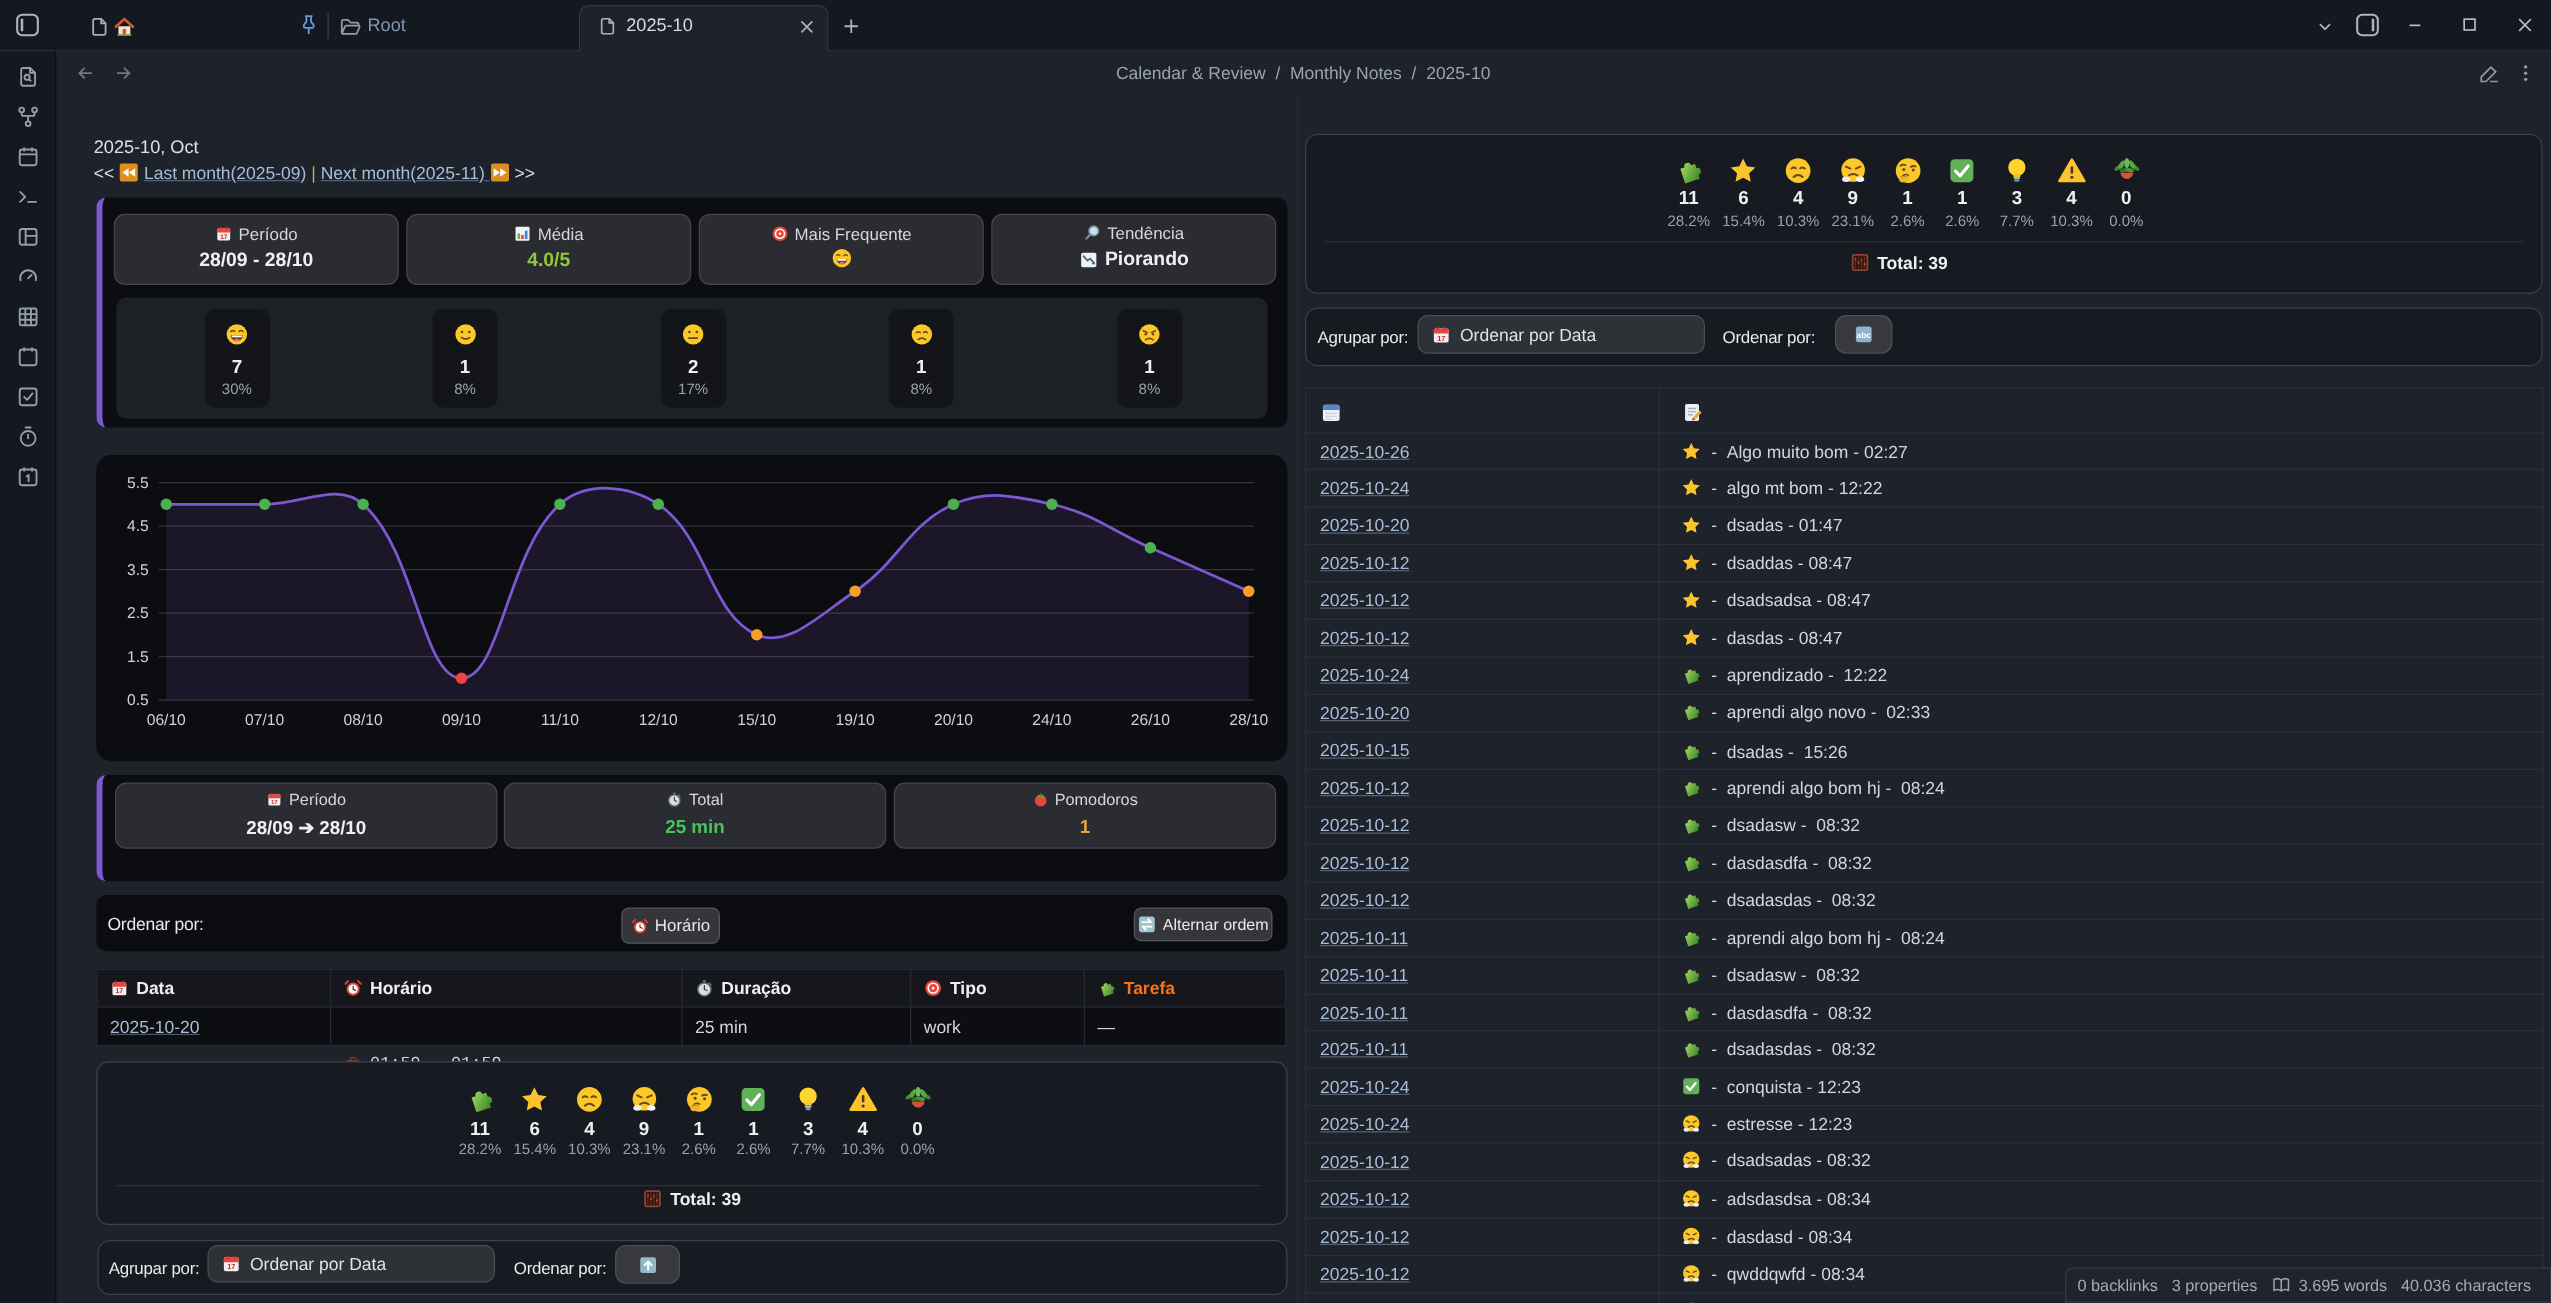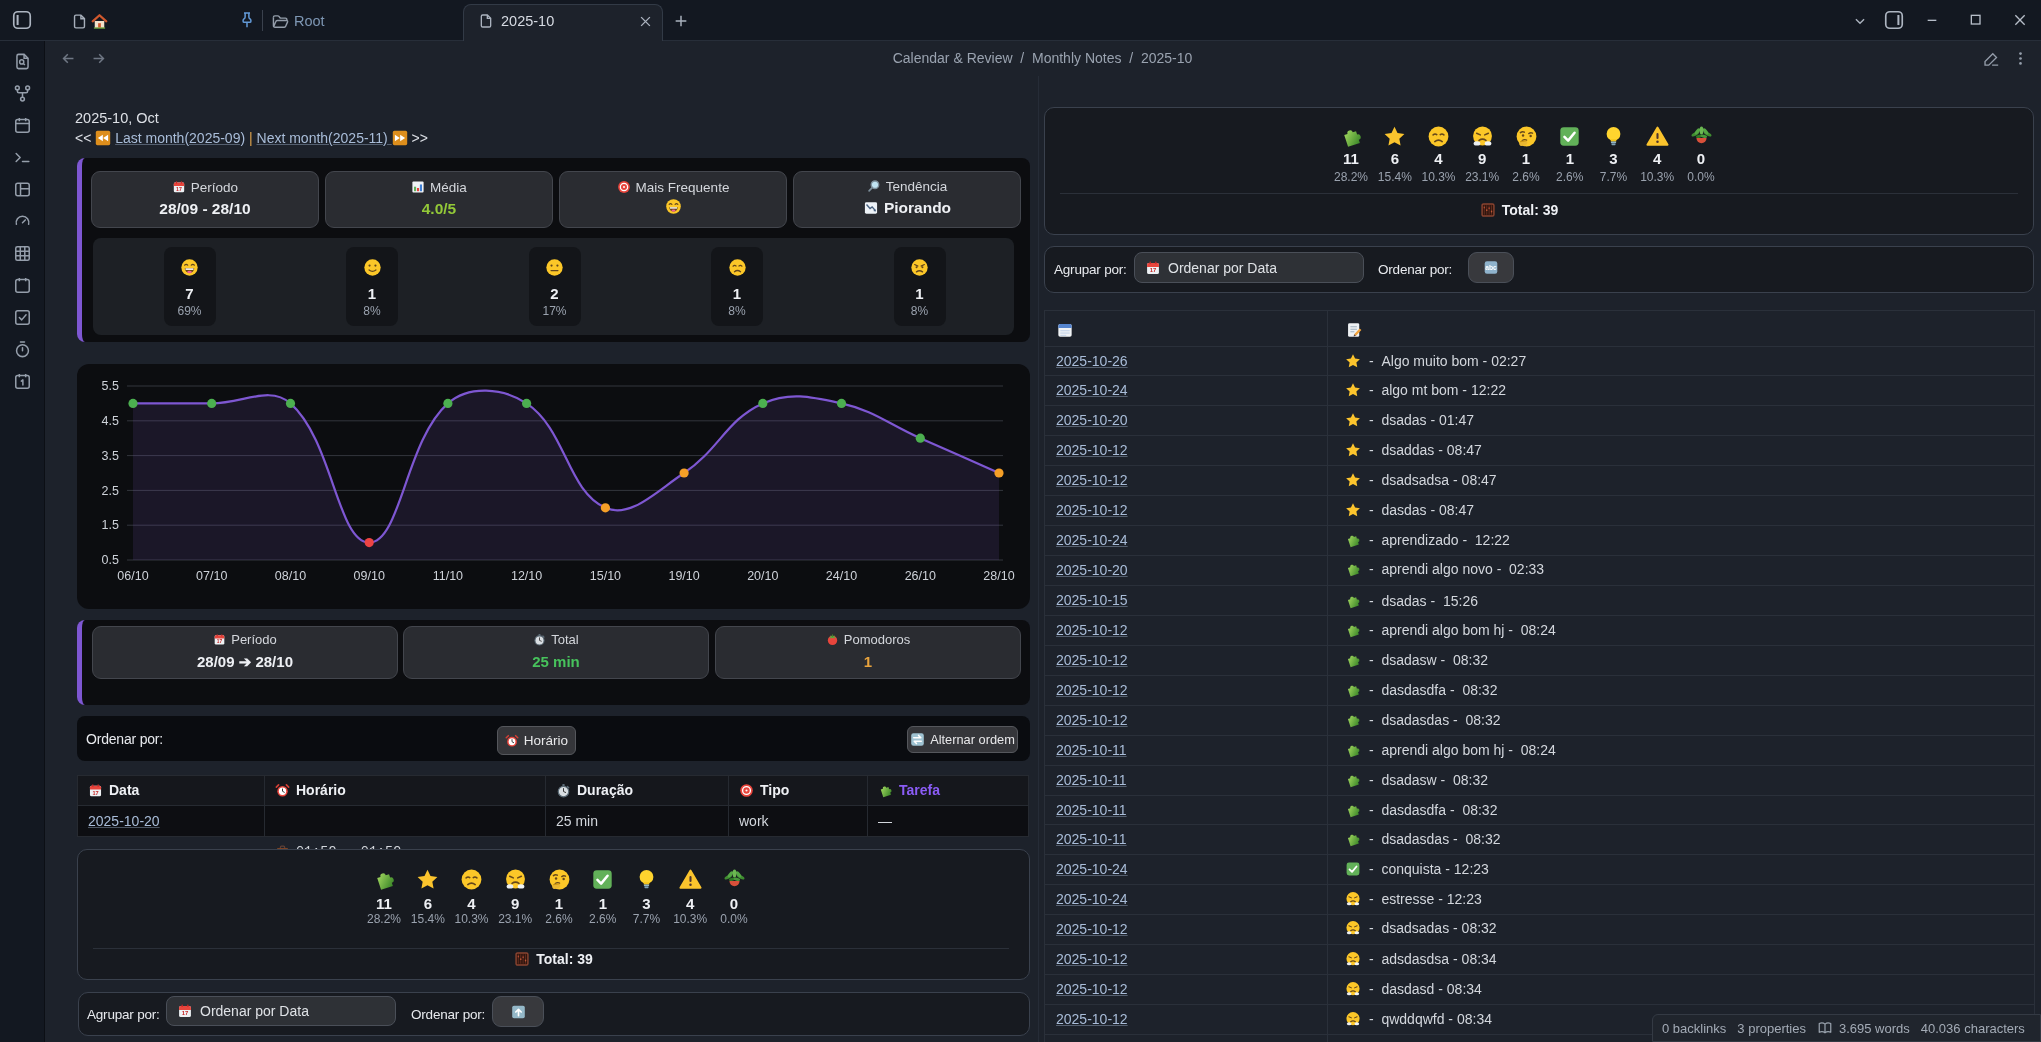--- a/index.html
+++ b/index.html
@@ -390,21 +390,21 @@
     <b style="color:#eef0f4">Piorando</b>
   </div>
 <div class="abs" style="left:93px;top:238px;width:921px;height:97px;background:#1d2025;border-radius:8px;"></div>
 <div class="abs" style="left:163.5px;top:247px;width:52px;height:79px;background:#131519;border-radius:8px;"></div>
 <div class="abs" style="left:163.5px;top:258px;width:52px;display:flex;justify-content:center;">
     <svg width="19" height="19" viewBox="0 0 20 20">
       <use href="#face-grin"></use>
     </svg>
   </div>
 <div class="txt" style="left:163.5px;top:285px;width:52px;text-align:center;font-size:15px;font-weight:bold;color:#eef0f4;">7</div>
-<div class="txt" style="left:163.5px;top:304px;width:52px;text-align:center;font-size:12px;color:#9aa2ae;">69%</div>
+<div class="txt" style="left:163.5px;top:304px;width:52px;text-align:center;font-size:12px;color:#9aa2ae;">30%</div>
 <div class="abs" style="left:346.0px;top:247px;width:52px;height:79px;background:#131519;border-radius:8px;"></div>
 <div class="abs" style="left:346.0px;top:258px;width:52px;display:flex;justify-content:center;">
     <svg width="19" height="19" viewBox="0 0 20 20">
       <use href="#face-slight"></use>
     </svg>
   </div>
 <div class="txt" style="left:346.0px;top:285px;width:52px;text-align:center;font-size:15px;font-weight:bold;color:#eef0f4;">1</div>
 <div class="txt" style="left:346.0px;top:304px;width:52px;text-align:center;font-size:12px;color:#9aa2ae;">8%</div>
 <div class="abs" style="left:528.5px;top:247px;width:52px;height:79px;background:#131519;border-radius:8px;"></div>
 <div class="abs" style="left:528.5px;top:258px;width:52px;display:flex;justify-content:center;">
@@ -506,21 +506,21 @@
     </svg>Data</div>
 <div class="abs" style="left:275px;top:782px;height:16px;display:flex;align-items:center;font-size:14px;font-weight:bold;color:#eef0f4;"><svg width="15" height="15" viewBox="0 0 20 20" style="margin-right:6px">
       <use href="#alarm"></use>
     </svg>Horário</div>
 <div class="abs" style="left:556px;top:782px;height:16px;display:flex;align-items:center;font-size:14px;font-weight:bold;color:#eef0f4;"><svg width="15" height="15" viewBox="0 0 20 20" style="margin-right:6px">
       <use href="#stopwatch"></use>
     </svg>Duração</div>
 <div class="abs" style="left:739px;top:782px;height:16px;display:flex;align-items:center;font-size:14px;font-weight:bold;color:#eef0f4;"><svg width="15" height="15" viewBox="0 0 20 20" style="margin-right:6px">
       <use href="#target"></use>
     </svg>Tipo</div>
-<div class="abs" style="left:878px;top:782px;height:16px;display:flex;align-items:center;font-size:14px;font-weight:bold;color:#8b5cf6;"><svg width="15" height="15" viewBox="0 0 20 20" style="margin-right:6px">
+<div class="abs" style="left:878px;top:782px;height:16px;display:flex;align-items:center;font-size:14px;font-weight:bold;color:#f97316;"><svg width="15" height="15" viewBox="0 0 20 20" style="margin-right:6px">
       <use href="#puzzle"></use>
     </svg>Tarefa</div>
 <div class="txt lnk" style="left:88px;top:813px;font-size:14px;">2025-10-20</div>
 <div class="abs" style="left:275px;top:843px;height:17px;display:flex;align-items:center;font-size:13.5px;color:#d3d7dd;font-family:'Liberation Mono',monospace;"><svg width="15" height="15" viewBox="0 0 20 20" style="margin-right:6px">
       <use href="#briefcase"></use>
     </svg>01:59 → 01:59</div>
 <div class="txt" style="left:556px;top:813px;font-size:14px;color:#d3d7dd;font-weight:normal;">25 min</div>
 <div class="txt" style="left:739px;top:813px;font-size:14px;color:#d3d7dd;font-weight:normal;">work</div>
 <div class="txt" style="left:878px;top:813px;font-size:14px;color:#d3d7dd;font-weight:normal;">—</div>
 <div class="abs" style="left:77px;top:849px;width:953px;height:131px;border:1px solid #3a414d;border-radius:10px;background:#171a20;box-sizing:border-box;"></div>

